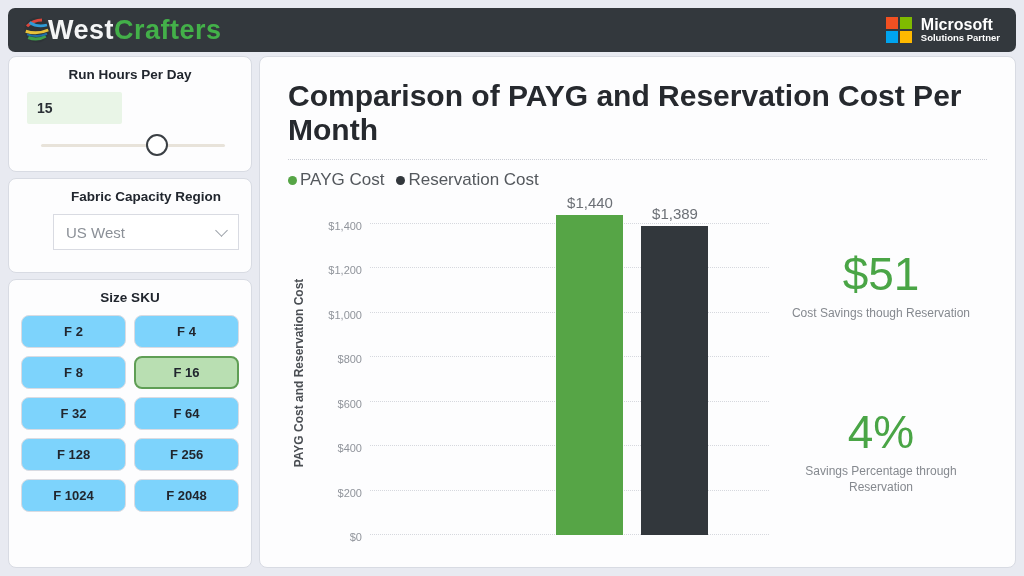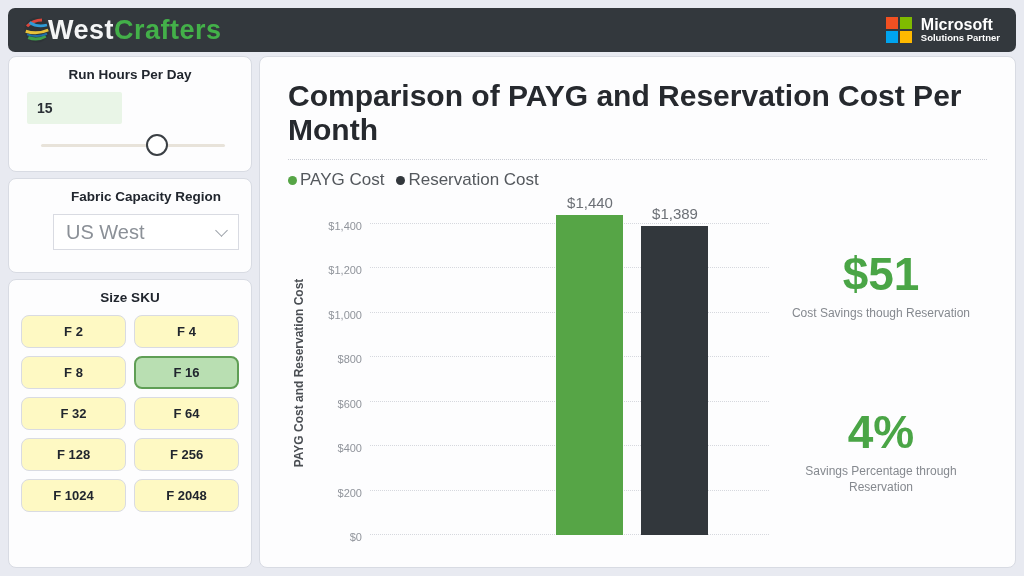--- a/index.html
+++ b/index.html
@@ -63,29 +63,29 @@
     border-radius: 50%;
   }
   
   .card-region { height: 95px; padding-left: 44px; }
   .dropdown {
     height: 36px;
     border: 1px solid #d9dbe2;
     background: #fff;
     display: flex; align-items: center; justify-content: space-between;
     padding: 0 12px;
-    font-size: 20px; color: #8b9097;
+    font-size: 15px; color: #8b9097;
   }
   .chev { width: 9px; height: 9px; border-right: 1.5px solid #9aa0a7; border-bottom: 1.5px solid #9aa0a7; transform: rotate(45deg); margin-top: -4px; }
   
   .card-sku { flex: 1; }
   .sku-grid { display: grid; grid-template-columns: 1fr 1fr; gap: 8px; }
   .sku-btn {
     height: 33px;
-    background: #fef9c3;
+    background: #7dd3fc;
     border: 1px solid #d9dbe2;
     border-radius: 8px;
     font-family: "Liberation Sans", sans-serif;
     font-size: 13px; font-weight: bold; color: #21262e;
     cursor: pointer;
   }
   .sku-btn.selected { background: #b9dfb2; border: 2px solid #5f9e55; }
   
   .main {
     flex: 1;
@@ -119,21 +119,21 @@
     font-size: 11px; color: #90949b;
   }
   .bar { position: absolute; width: 67px; }
   .bar-label {
     position: absolute; width: 84px;
     text-align: center;
     font-size: 15px; color: #6c7076;
   }
   
   .kpi-col { width: 212px; text-align: center; }
-  .kpi-value { font-size: 46px; font-weight: bold; color: #4aa546; line-height: 1; }
+  .kpi-value { font-size: 46px; font-weight: normal; color: #4aa546; line-height: 1; }
   .kpi-label { font-size: 12px; color: #85898f; margin-top: 8px; line-height: 1.35; padding: 0 12px; }
   .kpi-1 { margin-top: 55px; }
   .kpi-2 { margin-top: 88px; }
 </style>
 </head>
 <body>
 
 <div class="header">
   <div class="logo">
     <svg width="30" height="30" viewBox="0 0 24 24">

